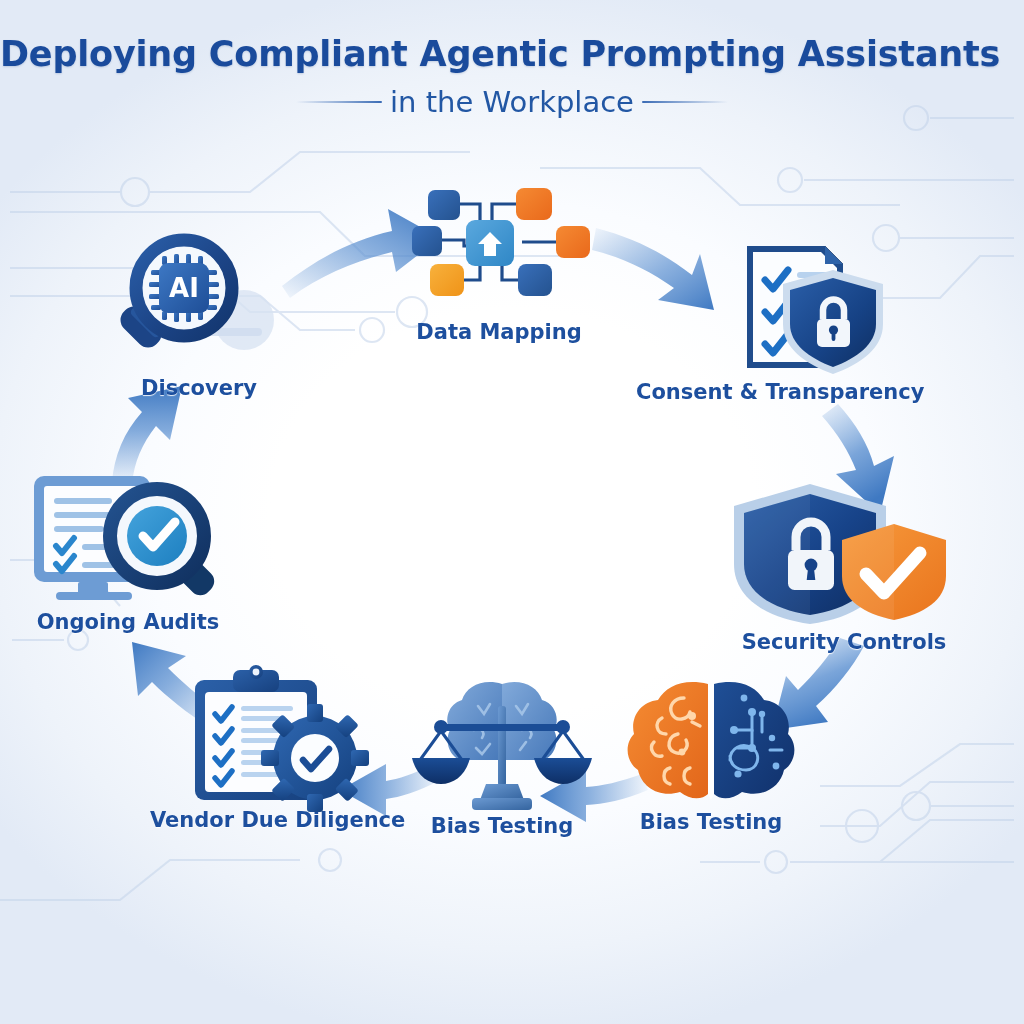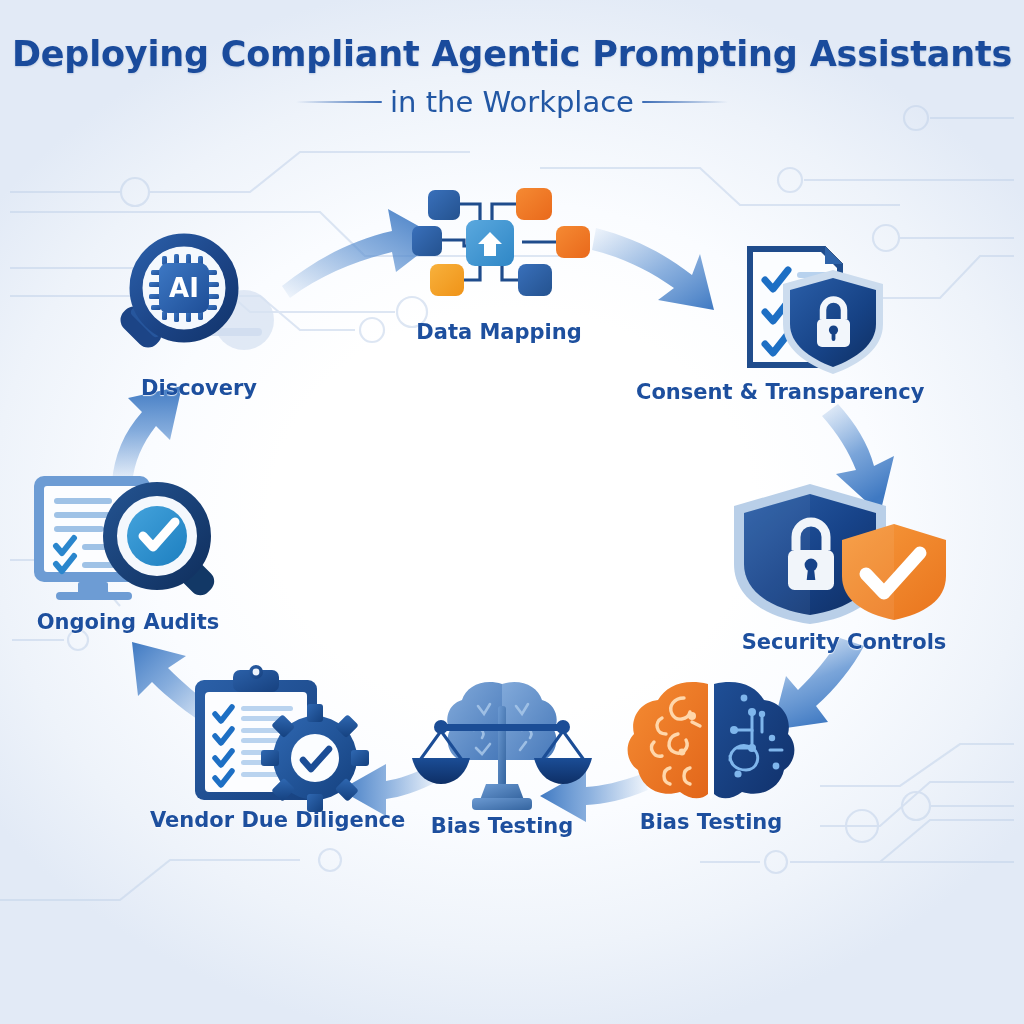--- a/index.html
+++ b/index.html
@@ -10,21 +10,21 @@
   }
   #canvas{
     position:relative;width:1024px;height:1024px;
     background:
       radial-gradient(ellipse 62% 52% at 50% 50%, #ffffff 0%, #ffffff 38%, #fafcff 58%, #eef3fa 82%, #e2eaf6 100%),
       linear-gradient(135deg,#dde5f2 0%,#eef3fa 28%,#ffffff 50%,#eef3fa 74%,#dfe7f4 100%);
     overflow:hidden;
   }
   .bg-circuit{position:absolute;inset:0;pointer-events:none;}
   
-  .title-wrap{position:absolute;left:0;right:0;top:36px;text-align:center;}
+  .title-wrap{position:absolute;left:0;right:0;top:36px;}
   .title-main{
     font-family:"DejaVu Sans", sans-serif;
     font-weight:bold;font-size:35px;letter-spacing:-0.2px;
     color:#1a4b9c;line-height:1.05;
     text-shadow:0 1px 2px rgba(20,60,130,.18);
   }
   .sub-row{display:flex;align-items:center;justify-content:center;gap:8px;margin-top:12px;}
   .rule{height:2px;width:86px;border-radius:2px;}
   .rule.l{background:linear-gradient(90deg,rgba(40,85,160,0) 0%,#3a6bb5 100%);}
   .rule.r{background:linear-gradient(90deg,#3a6bb5 0%,rgba(40,85,160,0) 100%);}

